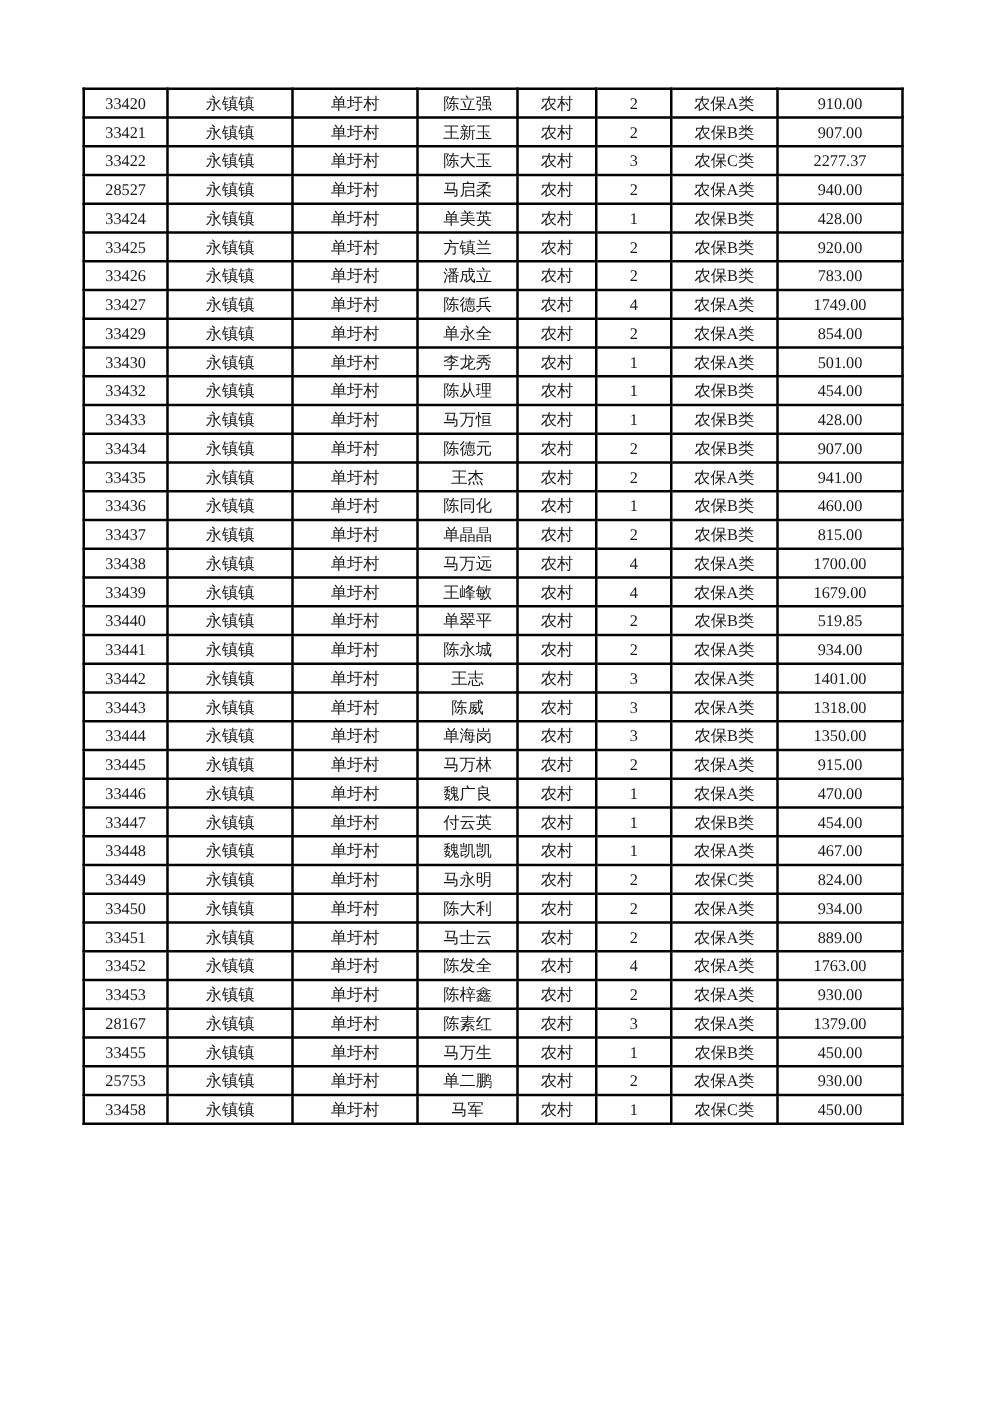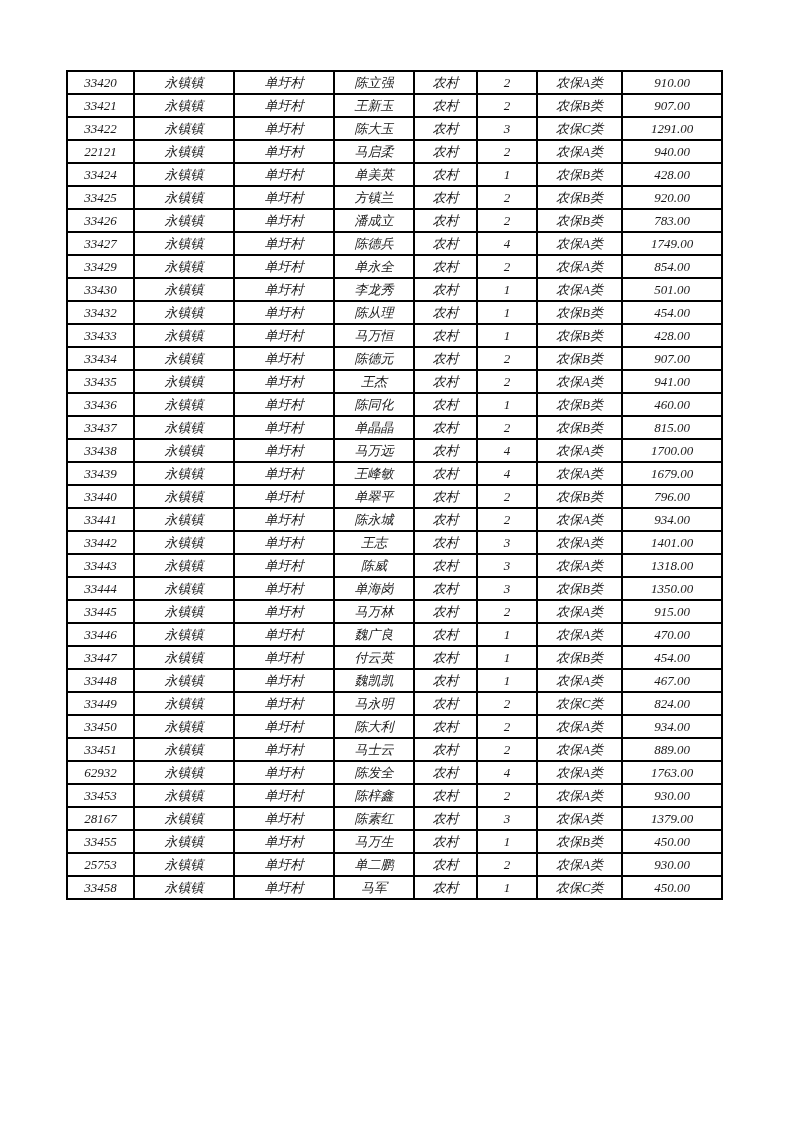--- a/index.html
+++ b/index.html
@@ -17,21 +17,20 @@
     color: #1a1a1a;
   }
   table.roster {
     position: absolute;
     left: 66px;
     top: 70px;
     width: 655px;
     border-collapse: collapse;
     table-layout: fixed;
     border: 2px solid #000000;
-    font-style: italic;
   }
   table.roster td {
     border: 2px solid #000000;
     height: 21px;
     padding: 0;
     text-align: center;
     vertical-align: middle;
     font-size: 13px;
     line-height: 21px;
     color: #1a1a1a;
@@ -84,24 +83,24 @@
           <td>907.00</td>
         </tr>
         <tr>
           <td>33422</td>
           <td>永镇镇</td>
           <td>单圩村</td>
           <td>陈大玉</td>
           <td>农村</td>
           <td>3</td>
           <td>农保C类</td>
-          <td>1291.00</td>
-        </tr>
-        <tr>
-          <td>22121</td>
+          <td>2277.37</td>
+        </tr>
+        <tr>
+          <td>28527</td>
           <td>永镇镇</td>
           <td>单圩村</td>
           <td>马启柔</td>
           <td>农村</td>
           <td>2</td>
           <td>农保A类</td>
           <td>940.00</td>
         </tr>
         <tr>
           <td>33424</td>
@@ -244,21 +243,21 @@
           <td>1679.00</td>
         </tr>
         <tr>
           <td>33440</td>
           <td>永镇镇</td>
           <td>单圩村</td>
           <td>单翠平</td>
           <td>农村</td>
           <td>2</td>
           <td>农保B类</td>
-          <td>796.00</td>
+          <td>519.85</td>
         </tr>
         <tr>
           <td>33441</td>
           <td>永镇镇</td>
           <td>单圩村</td>
           <td>陈永城</td>
           <td>农村</td>
           <td>2</td>
           <td>农保A类</td>
           <td>934.00</td>
@@ -357,21 +356,21 @@
           <td>33451</td>
           <td>永镇镇</td>
           <td>单圩村</td>
           <td>马士云</td>
           <td>农村</td>
           <td>2</td>
           <td>农保A类</td>
           <td>889.00</td>
         </tr>
         <tr>
-          <td>62932</td>
+          <td>33452</td>
           <td>永镇镇</td>
           <td>单圩村</td>
           <td>陈发全</td>
           <td>农村</td>
           <td>4</td>
           <td>农保A类</td>
           <td>1763.00</td>
         </tr>
         <tr>
           <td>33453</td>

